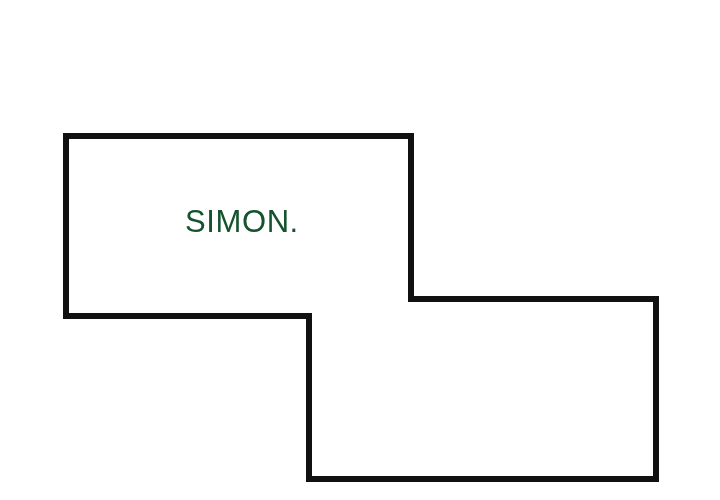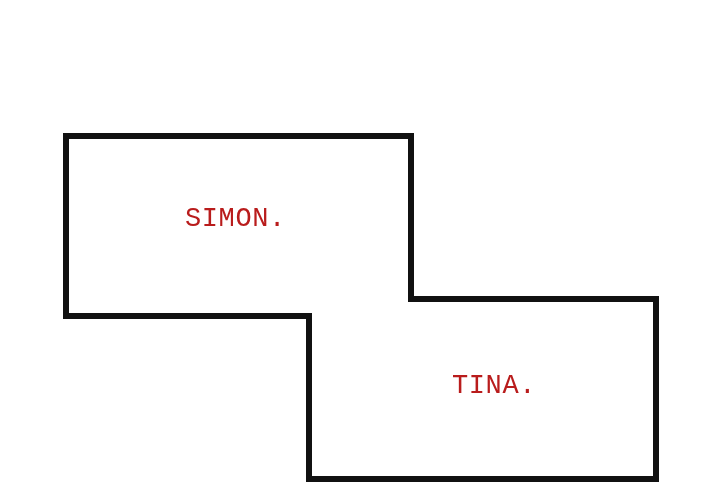--- a/index.html
+++ b/index.html
@@ -31,25 +31,25 @@
   .room-outline {
     fill: #ffffff;
     stroke: #111111;
     stroke-width: 6;
     stroke-linejoin: miter;
     stroke-linecap: butt;
     stroke-miterlimit: 10;
   }
   .room-label {
     position: absolute;
-    font-family: Liberation Mono, monospace;
-    font-size: 27px;
+    font-family: Liberation Sans, sans-serif;
+    font-size: 31px;
     font-weight: 400;
     letter-spacing: 0.6px;
-    color: #b91c1c;
+    color: #14532d;
     white-space: nowrap;
     line-height: 1;
     user-select: none;
   }
   #label-simon {
     left: 185px;
     top: 206px;
   }
   #label-tina {
     left: 452px;
@@ -60,15 +60,14 @@
 <body>
 
 <div id="canvas">
 
   <svg id="plan-svg" viewBox="0 0 720 500" xmlns="http://www.w3.org/2000/svg">
     <polygon class="room-outline" points="66,136 411,136 411,299 656,299 656,479 309,479 309,316 66,316"></polygon>
   </svg>
 
   <div class="room-label" id="label-simon">SIMON.</div>
 
-  <div class="room-label" id="label-tina">TINA.</div>
 
 </div>
 
 </body></html>

